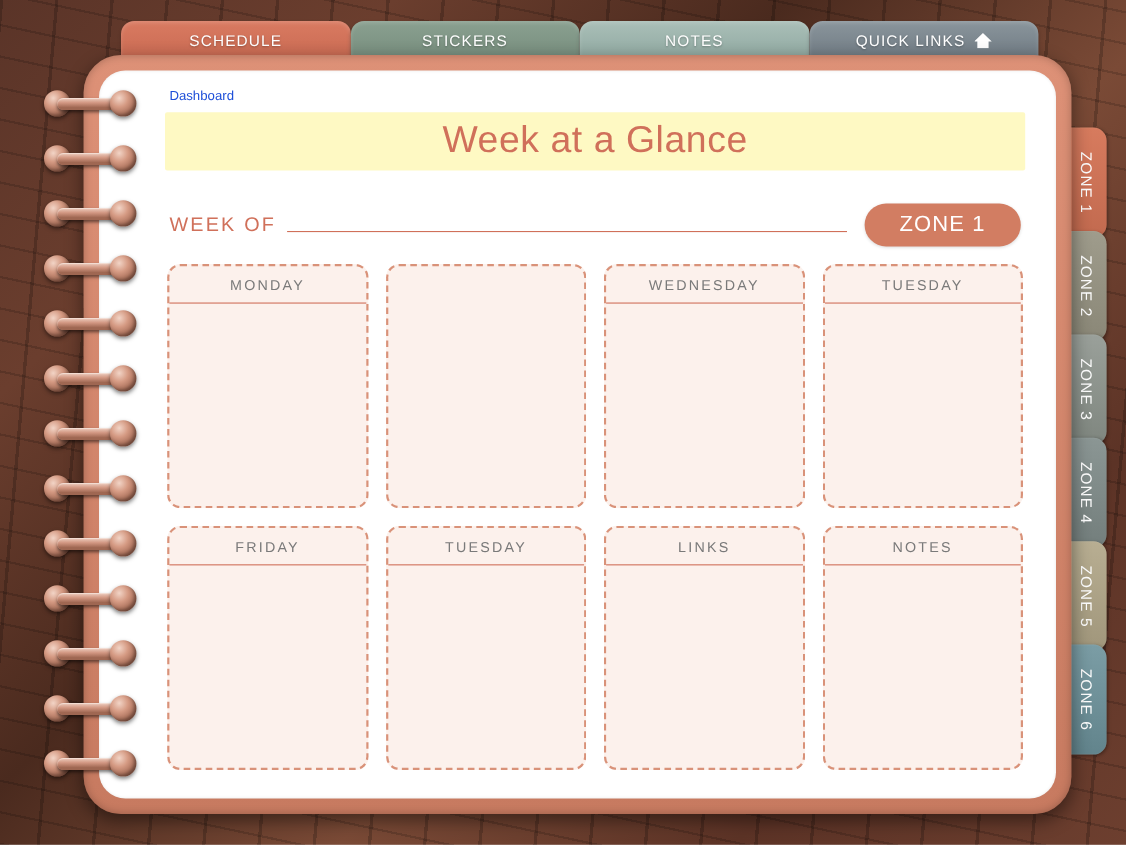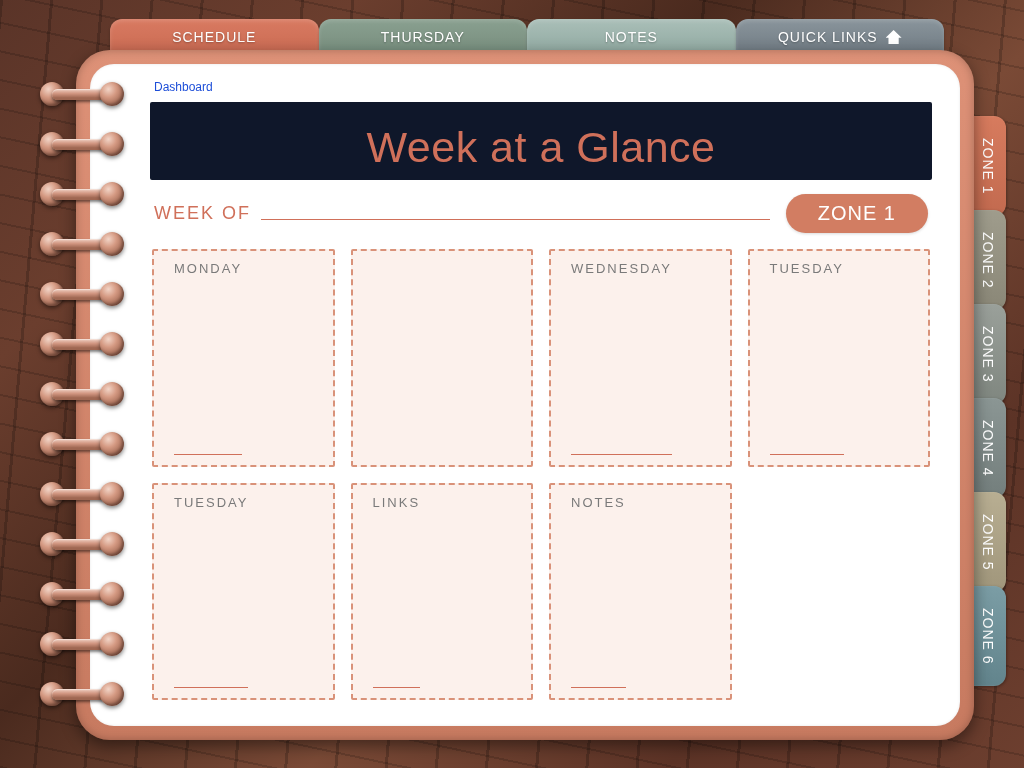--- a/index.html
+++ b/index.html
@@ -101,35 +101,35 @@
   }
 
   .breadcrumb {
     font-size: 12px;
     color: #1d4ed8;
     margin: 4px 0 8px 4px;
     font-weight: 300;
   }
 
   .title-band {
-    background: #0f172a;
+    background: #fef9c3;
     border-radius: 2px;
     text-align: center;
-    padding: 21px 0 8px 0;
+    padding: 6px 0 8px 0;
     color: #d0705a;
-    font-size: 43px;
+    font-size: 34px;
     font-weight: 300;
     letter-spacing: .5px;
   }
 
   .row2 {
     display: flex;
     align-items: center;
     justify-content: space-between;
-    margin: 14px 4px 10px 4px;
+    margin: 30px 4px 10px 4px;
     gap: 16px;
   }
   .weekof-wrap { display:flex; align-items:flex-end; flex:1; }
   .weekof-label {
     color:#d0705a; font-size:18px; letter-spacing:2px; font-weight:300; white-space:nowrap;
   }
   .weekof-line {
     flex:1; border-bottom:1.5px solid #d0705a; margin-left:10px; height:1px; transform:translateY(-4px);
   }
   .zone-badge {
@@ -142,23 +142,23 @@
     flex:1;
     display:grid;
     grid-template-columns: repeat(4, 1fr);
     grid-template-rows: repeat(2, 1fr);
     gap: 16px;
     margin: 6px 2px 2px 2px;
   }
   .cell {
     background:#fcf1ec;
     border:2px dashed #d99279;
-    border-radius:2px;
-    padding:10px 20px;
-    display:flex; flex-direction:row;
+    border-radius:12px;
+    padding:10px 0;
+    display:flex; flex-direction:column;
   }
   .cell-header {
     text-align:center;
     font-size:13px;
     letter-spacing:2px;
     color:#7a7a7a;
     font-weight:300;
     padding-bottom:8px;
     border-bottom:1.5px solid #d0705a;
   }
@@ -190,21 +190,21 @@
     border-radius:6px;
     background: linear-gradient(180deg,#efd0c2 0%, #d29782 40%, #9f6752 80%);
     box-shadow: 0 2px 3px rgba(0,0,0,.5), inset 0 1px 1px rgba(255,255,255,.4);
   }
 </style>
 </head>
 <body>
 
 <div class="top-tabs">
   <div class="top-tab tab-schedule">SCHEDULE</div>
-  <div class="top-tab tab-stickers">THURSDAY</div>
+  <div class="top-tab tab-stickers">STICKERS</div>
   <div class="top-tab tab-notes">NOTES</div>
   <div class="top-tab tab-quick">
     <span>QUICK LINKS</span>
     <span class="home-icon"></span>
   </div>
 </div>
 
 <div class="side-tabs">
   <div class="side-tab side-1">ZONE 1</div>
   <div class="side-tab side-2">ZONE 2</div>
@@ -239,20 +239,24 @@
       </div>
       <div class="cell">
         <div class="cell-header">WEDNESDAY</div>
         <div class="cell-body"></div>
       </div>
       <div class="cell">
         <div class="cell-header">TUESDAY</div>
         <div class="cell-body"></div>
       </div>
       <div class="cell">
+        <div class="cell-header">FRIDAY</div>
+        <div class="cell-body"></div>
+      </div>
+      <div class="cell">
         <div class="cell-header">TUESDAY</div>
         <div class="cell-body"></div>
       </div>
       <div class="cell">
         <div class="cell-header">LINKS</div>
         <div class="cell-body"></div>
       </div>
       <div class="cell">
         <div class="cell-header">NOTES</div>
         <div class="cell-body"></div>

